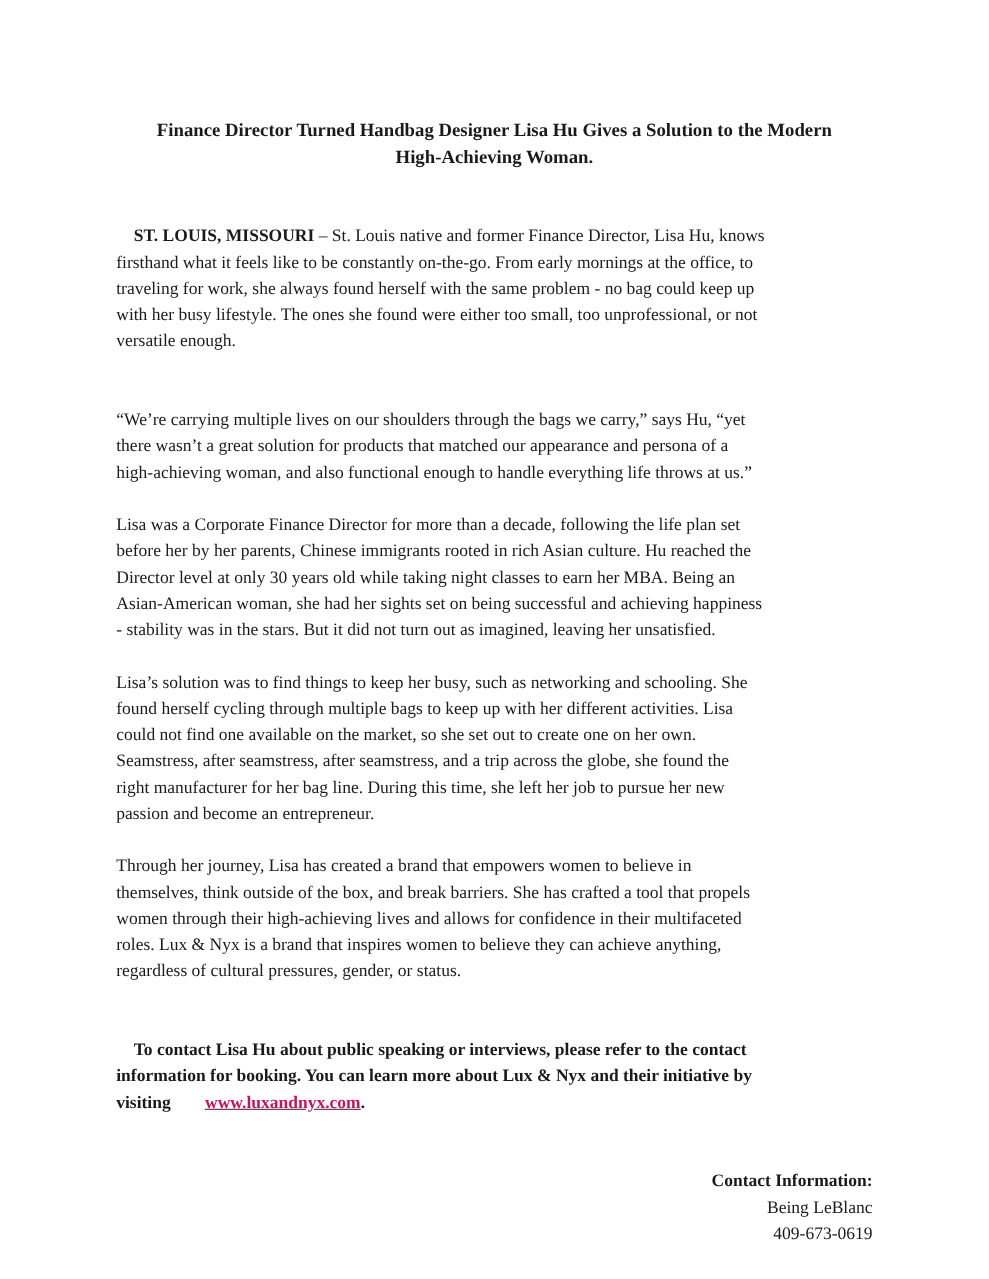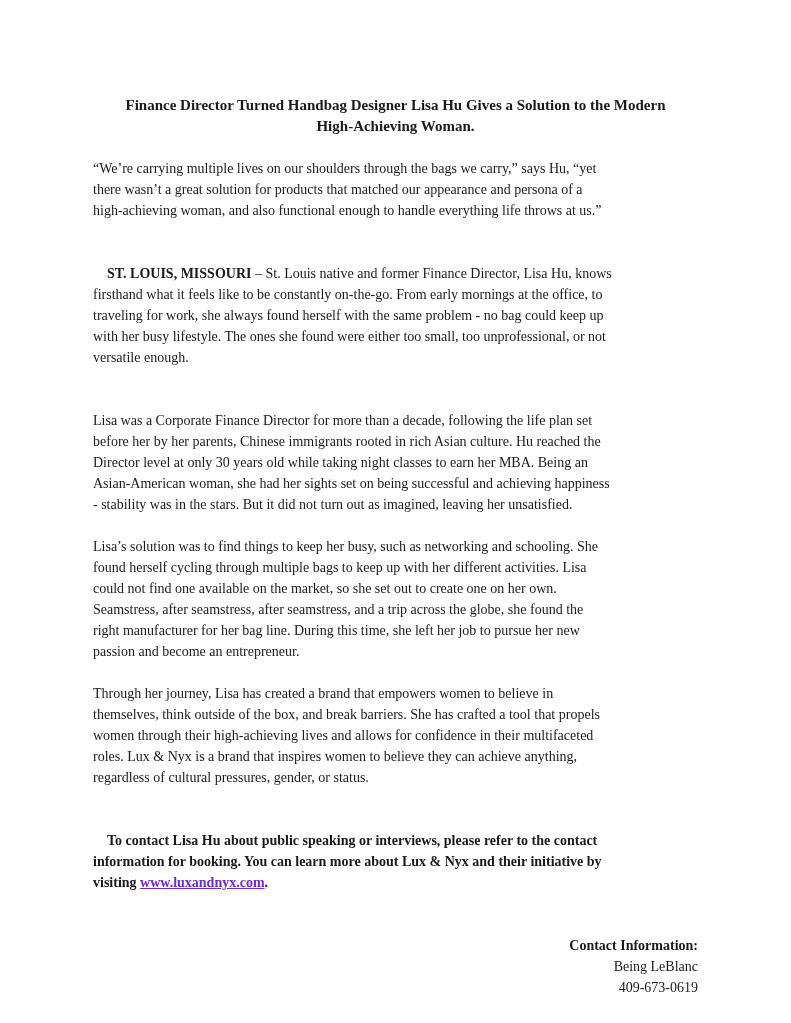--- a/index.html
+++ b/index.html
@@ -32,45 +32,46 @@
     margin: 0 0 21px 0;
   }
   .bold {
     font-weight: bold;
   }
   .contact-line {
     white-space: pre;
     text-align: right;
   }
   a.link {
-    color: #6d28d9;
+    color: #be185d;
     font-weight: bold;
     text-decoration: underline;
     cursor: pointer;
+    margin-left: 24px;
   }
 </style>
 </head>
 <body>
 
 <div class="page">
 
   <div class="headline">Finance Director Turned Handbag Designer Lisa Hu Gives a Solution to the Modern
 High-Achieving Woman.</div>
 
-  <div class="para">“We’re carrying multiple lives on our shoulders through the bags we carry,” says Hu, “yet
-there wasn’t a great solution for products that matched our appearance and persona of a
-high-achieving woman, and also functional enough to handle everything life throws at us.”</div>
-
   <div class="para">
     <span class="bold">ST. LOUIS, MISSOURI</span><span> – St. Louis native and former Finance Director, Lisa Hu, knows
 firsthand what it feels like to be constantly on-the-go. From early mornings at the office, to
 traveling for work, she always found herself with the same problem - no bag could keep up
 with her busy lifestyle. The ones she found were either too small, too unprofessional, or not
 versatile enough.</span>
   </div>
+
+  <div class="para">“We’re carrying multiple lives on our shoulders through the bags we carry,” says Hu, “yet
+there wasn’t a great solution for products that matched our appearance and persona of a
+high-achieving woman, and also functional enough to handle everything life throws at us.”</div>
 
   <div class="para">Lisa was a Corporate Finance Director for more than a decade, following the life plan set
 before her by her parents, Chinese immigrants rooted in rich Asian culture. Hu reached the
 Director level at only 30 years old while taking night classes to earn her MBA. Being an
 Asian-American woman, she had her sights set on being successful and achieving happiness
 - stability was in the stars. But it did not turn out as imagined, leaving her unsatisfied.</div>
 
   <div class="para">Lisa’s solution was to find things to keep her busy, such as networking and schooling. She
 found herself cycling through multiple bags to keep up with her different activities. Lisa
 could not find one available on the market, so she set out to create one on her own.

